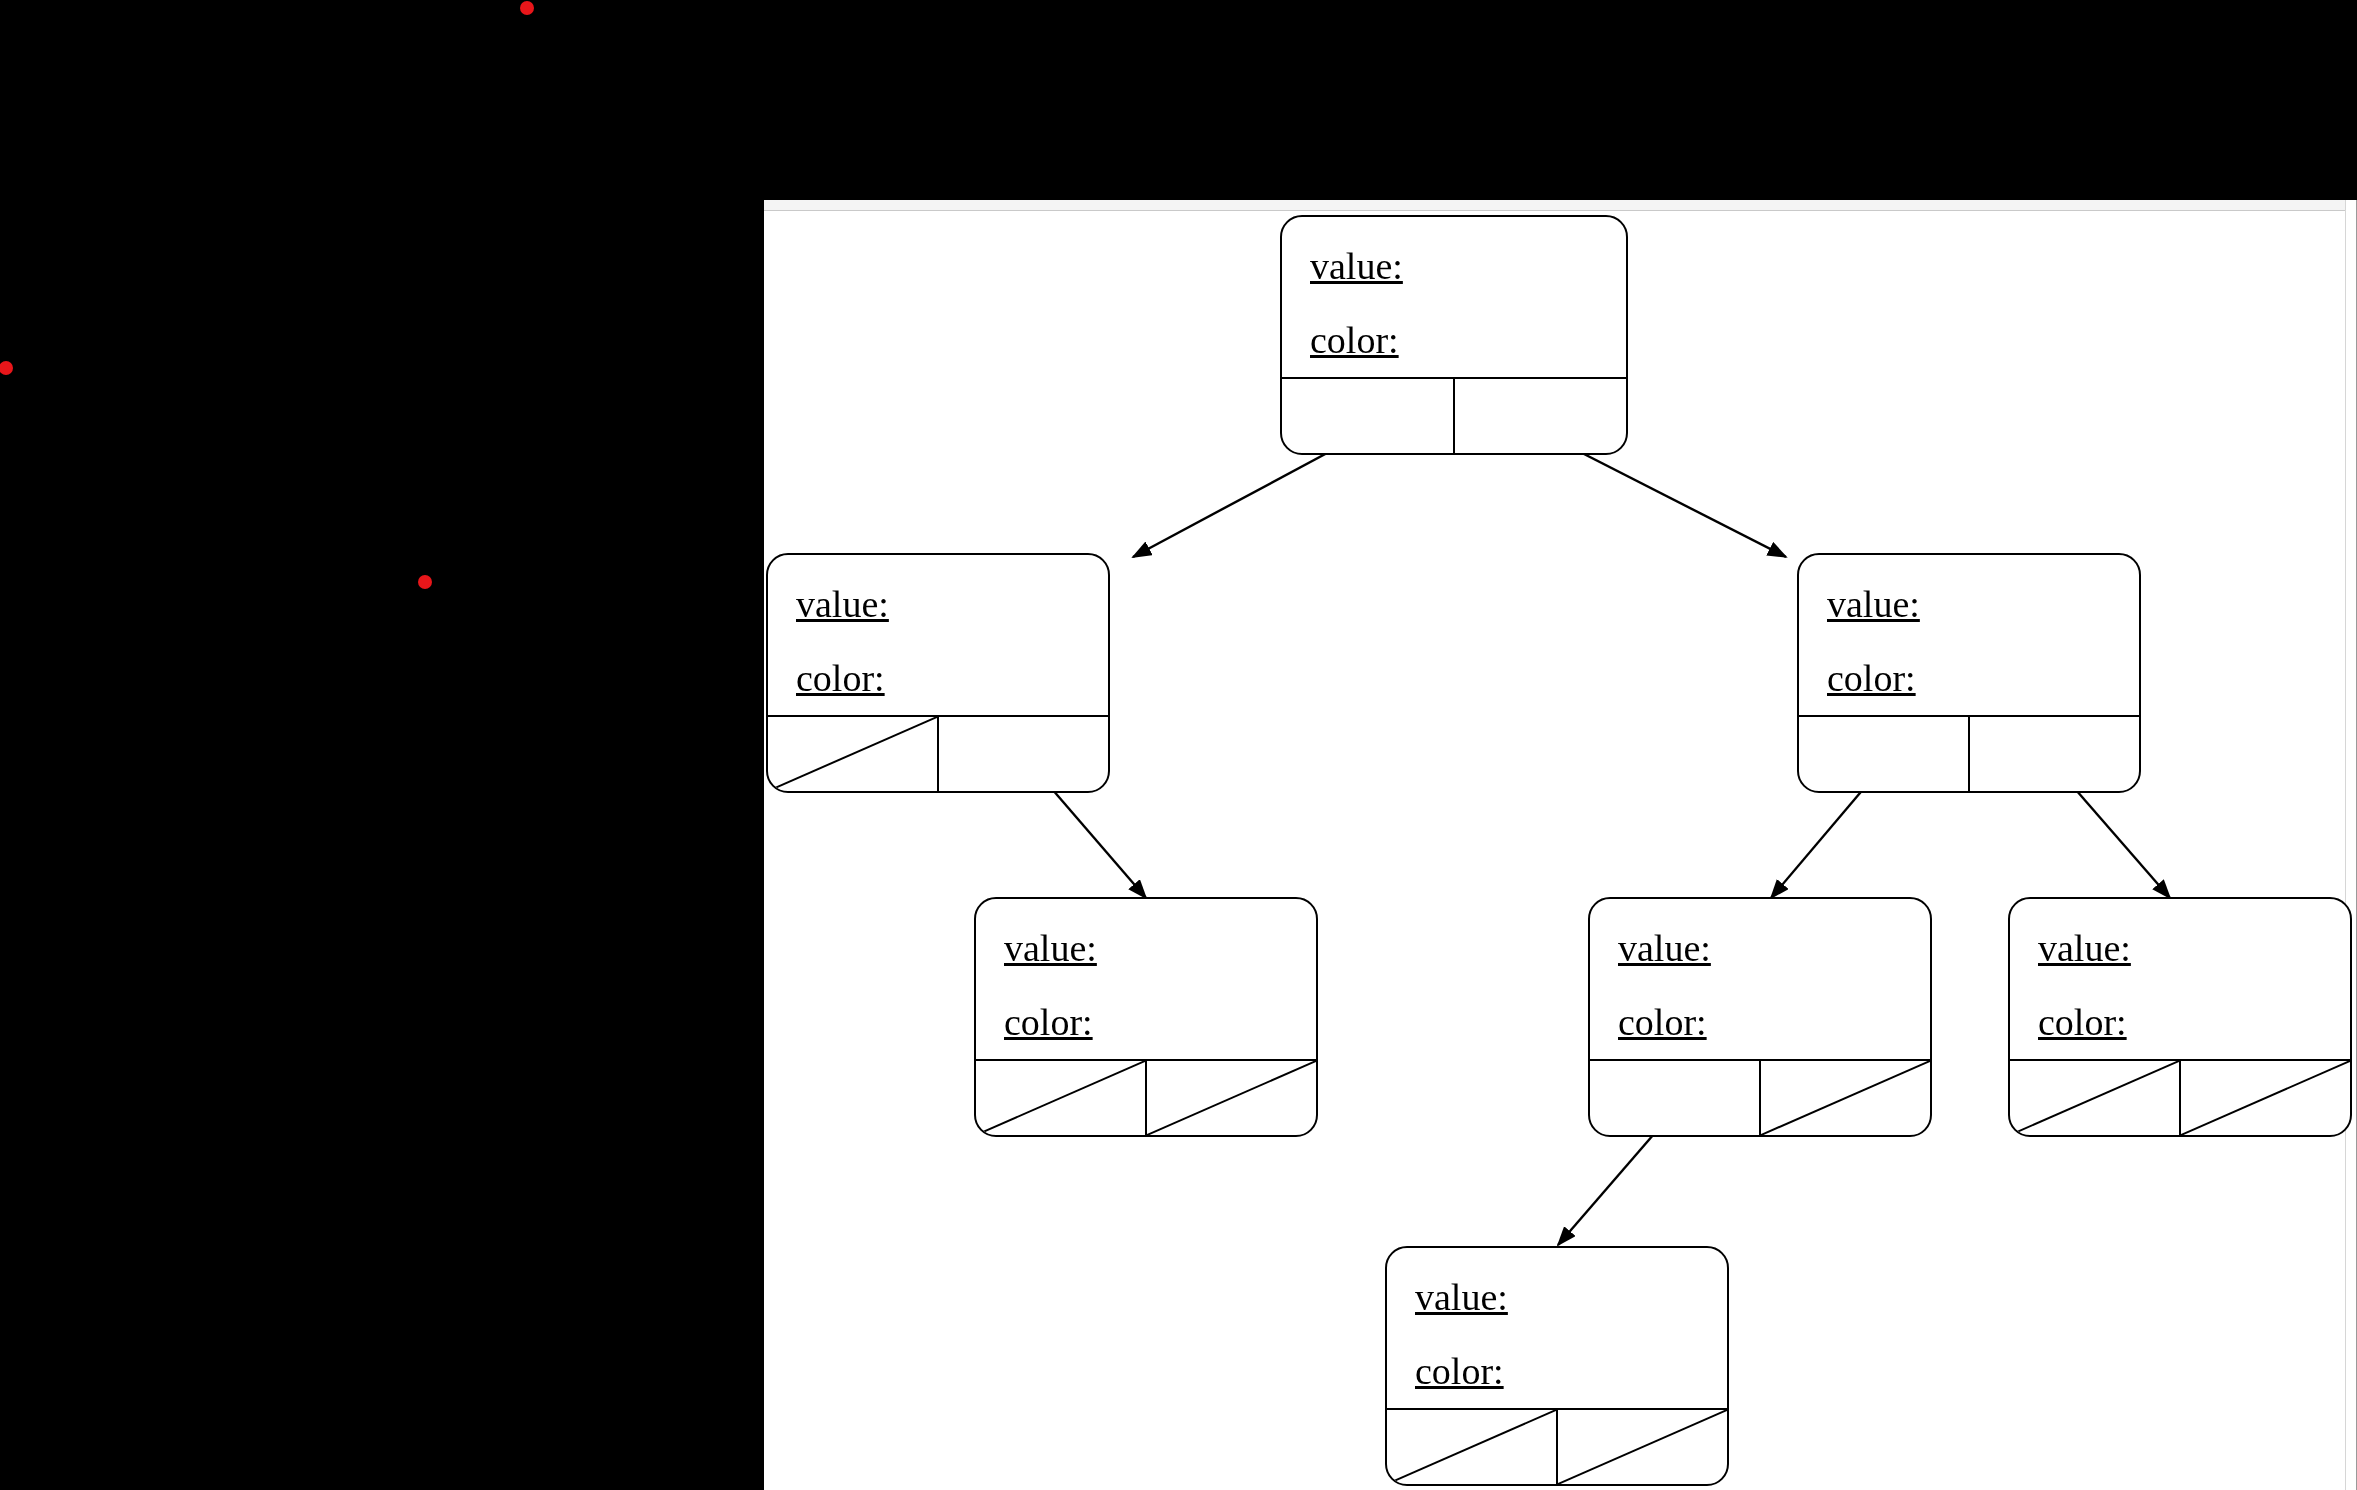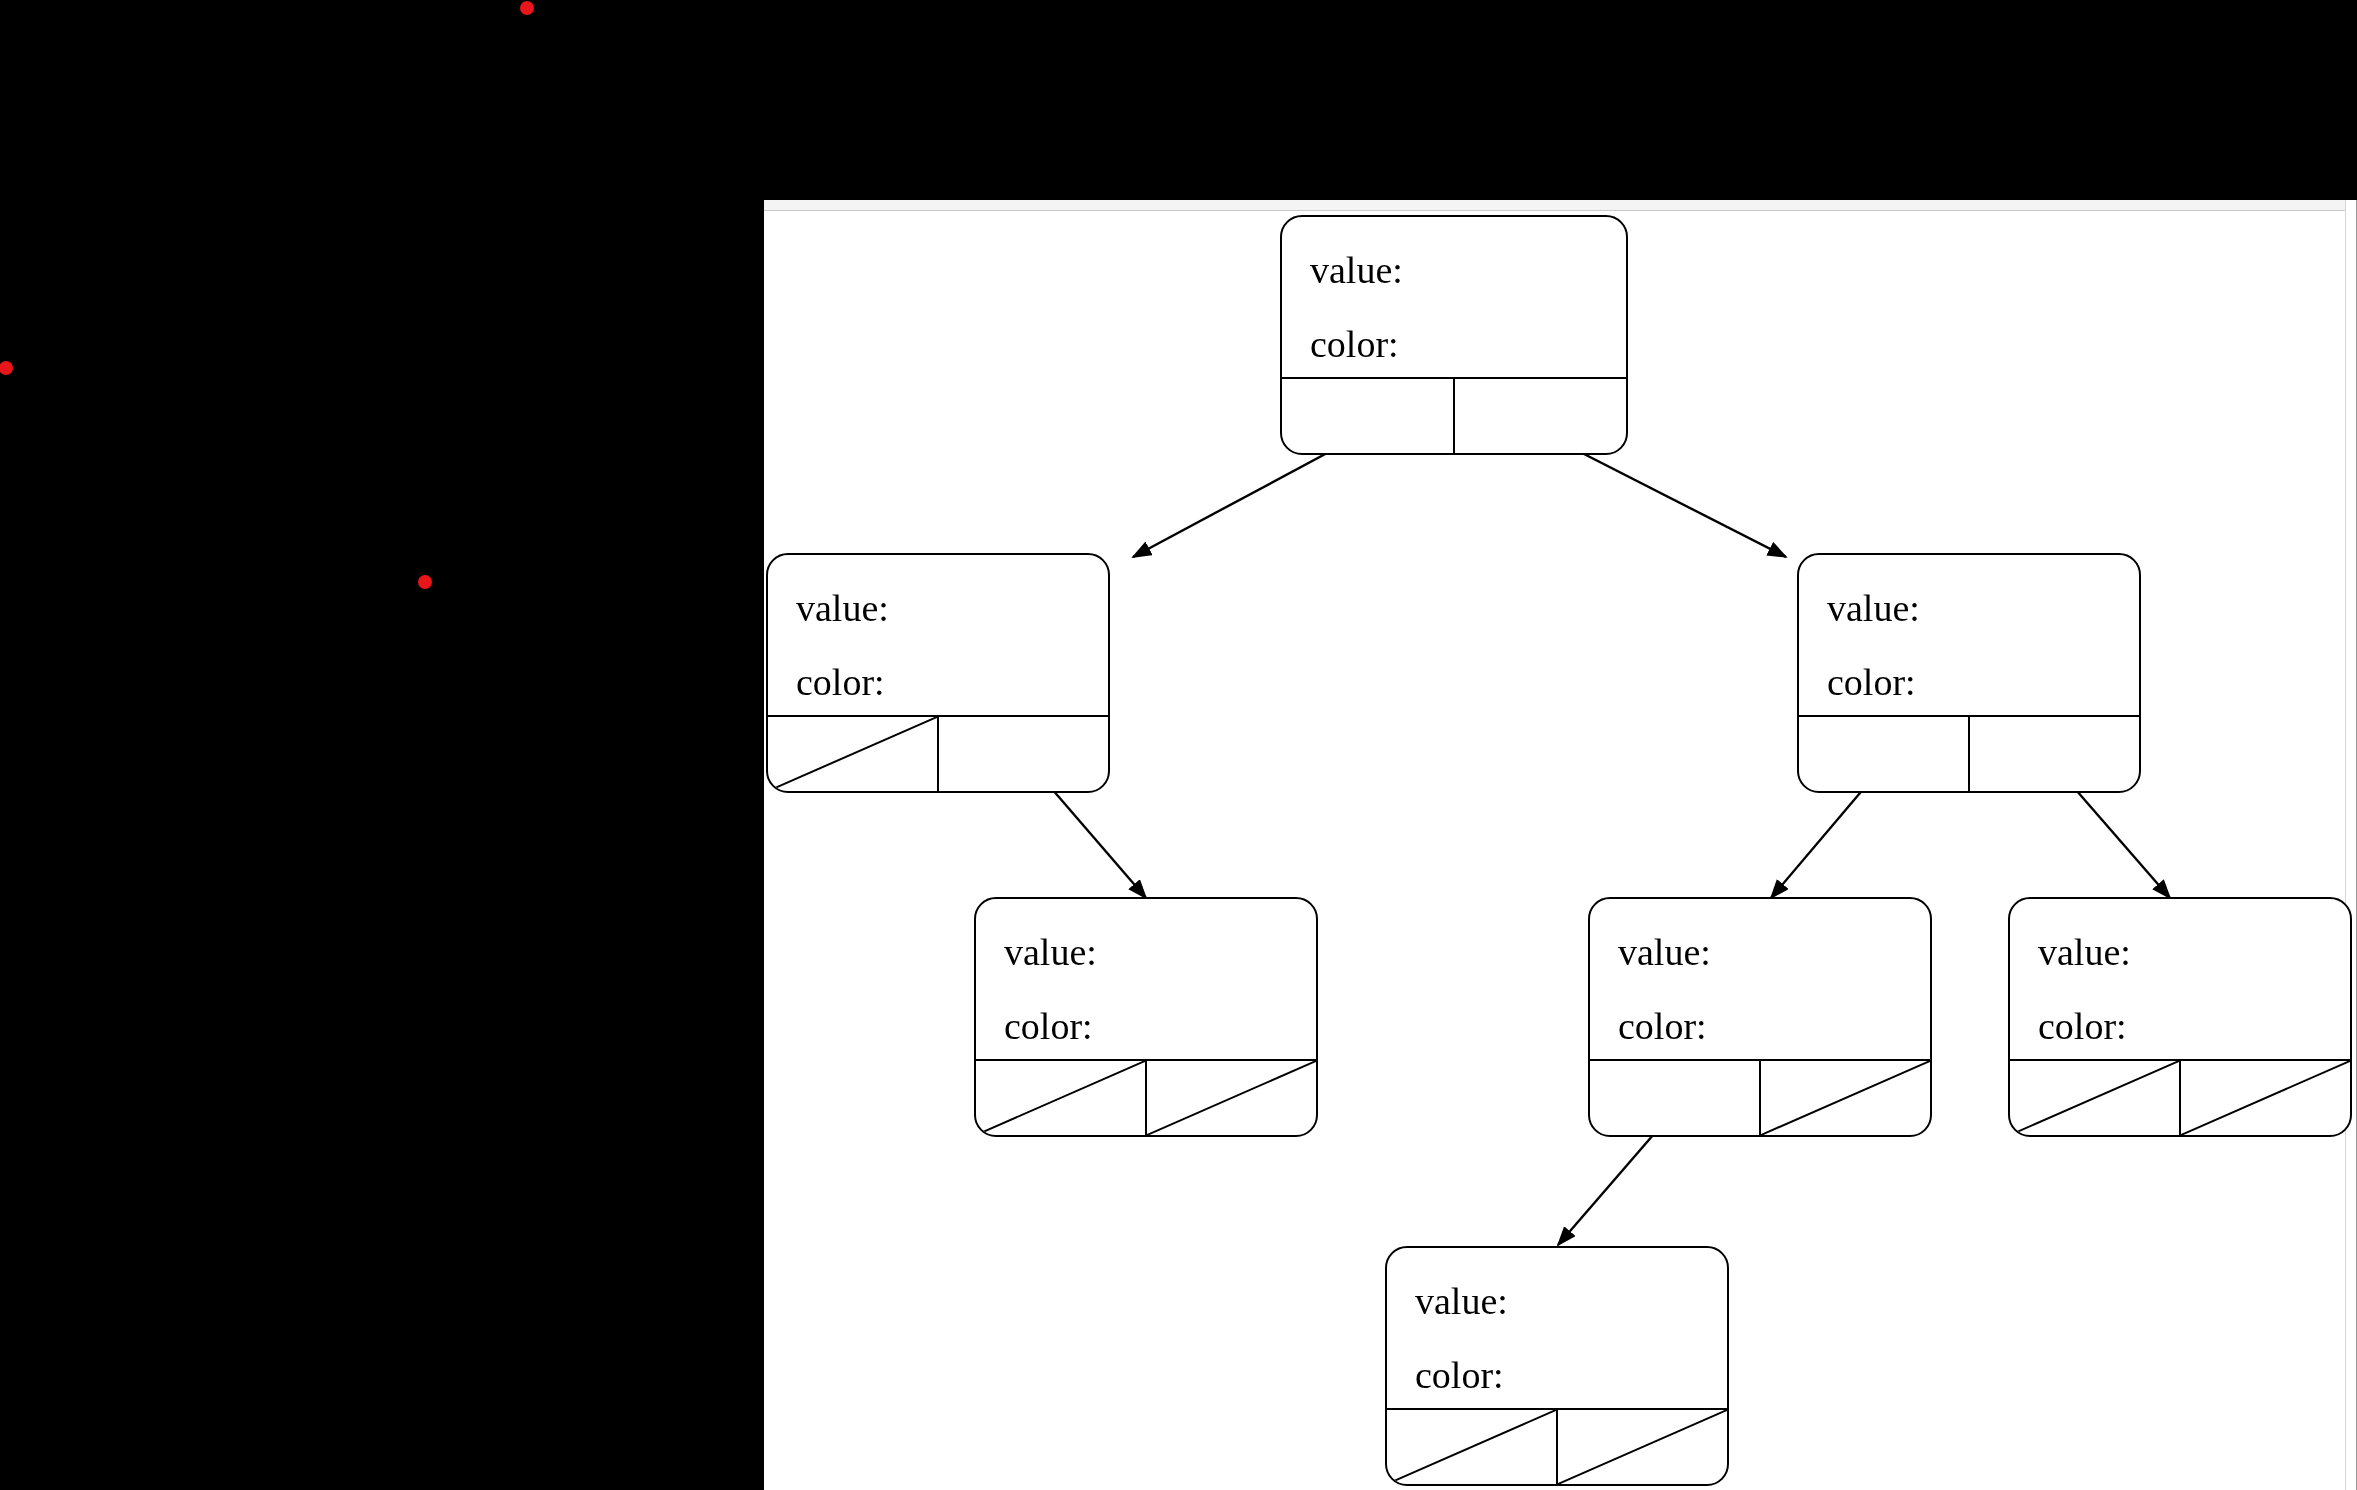--- a/index.html
+++ b/index.html
@@ -55,23 +55,24 @@
     position: absolute;
     box-sizing: border-box;
     background: #ffffff;
     border: 2px solid #000000;
     border-radius: 22px;
     overflow: hidden;
   }
   .node-fields {
     position: absolute;
     left: 0;
-    top: 16px;
+    top: 0;
     right: 0;
-    padding: 18px 0 0 28px;
+    padding: 30px 0 0 28px;
+    text-decoration: underline;
   }
   .field-line {
     font-size: 38px;
     line-height: 1.0;
     color: #000000;
     white-space: nowrap;
   }
   .field-value { margin-bottom: 36px; }
   .node-ptrs {
     position: absolute;

